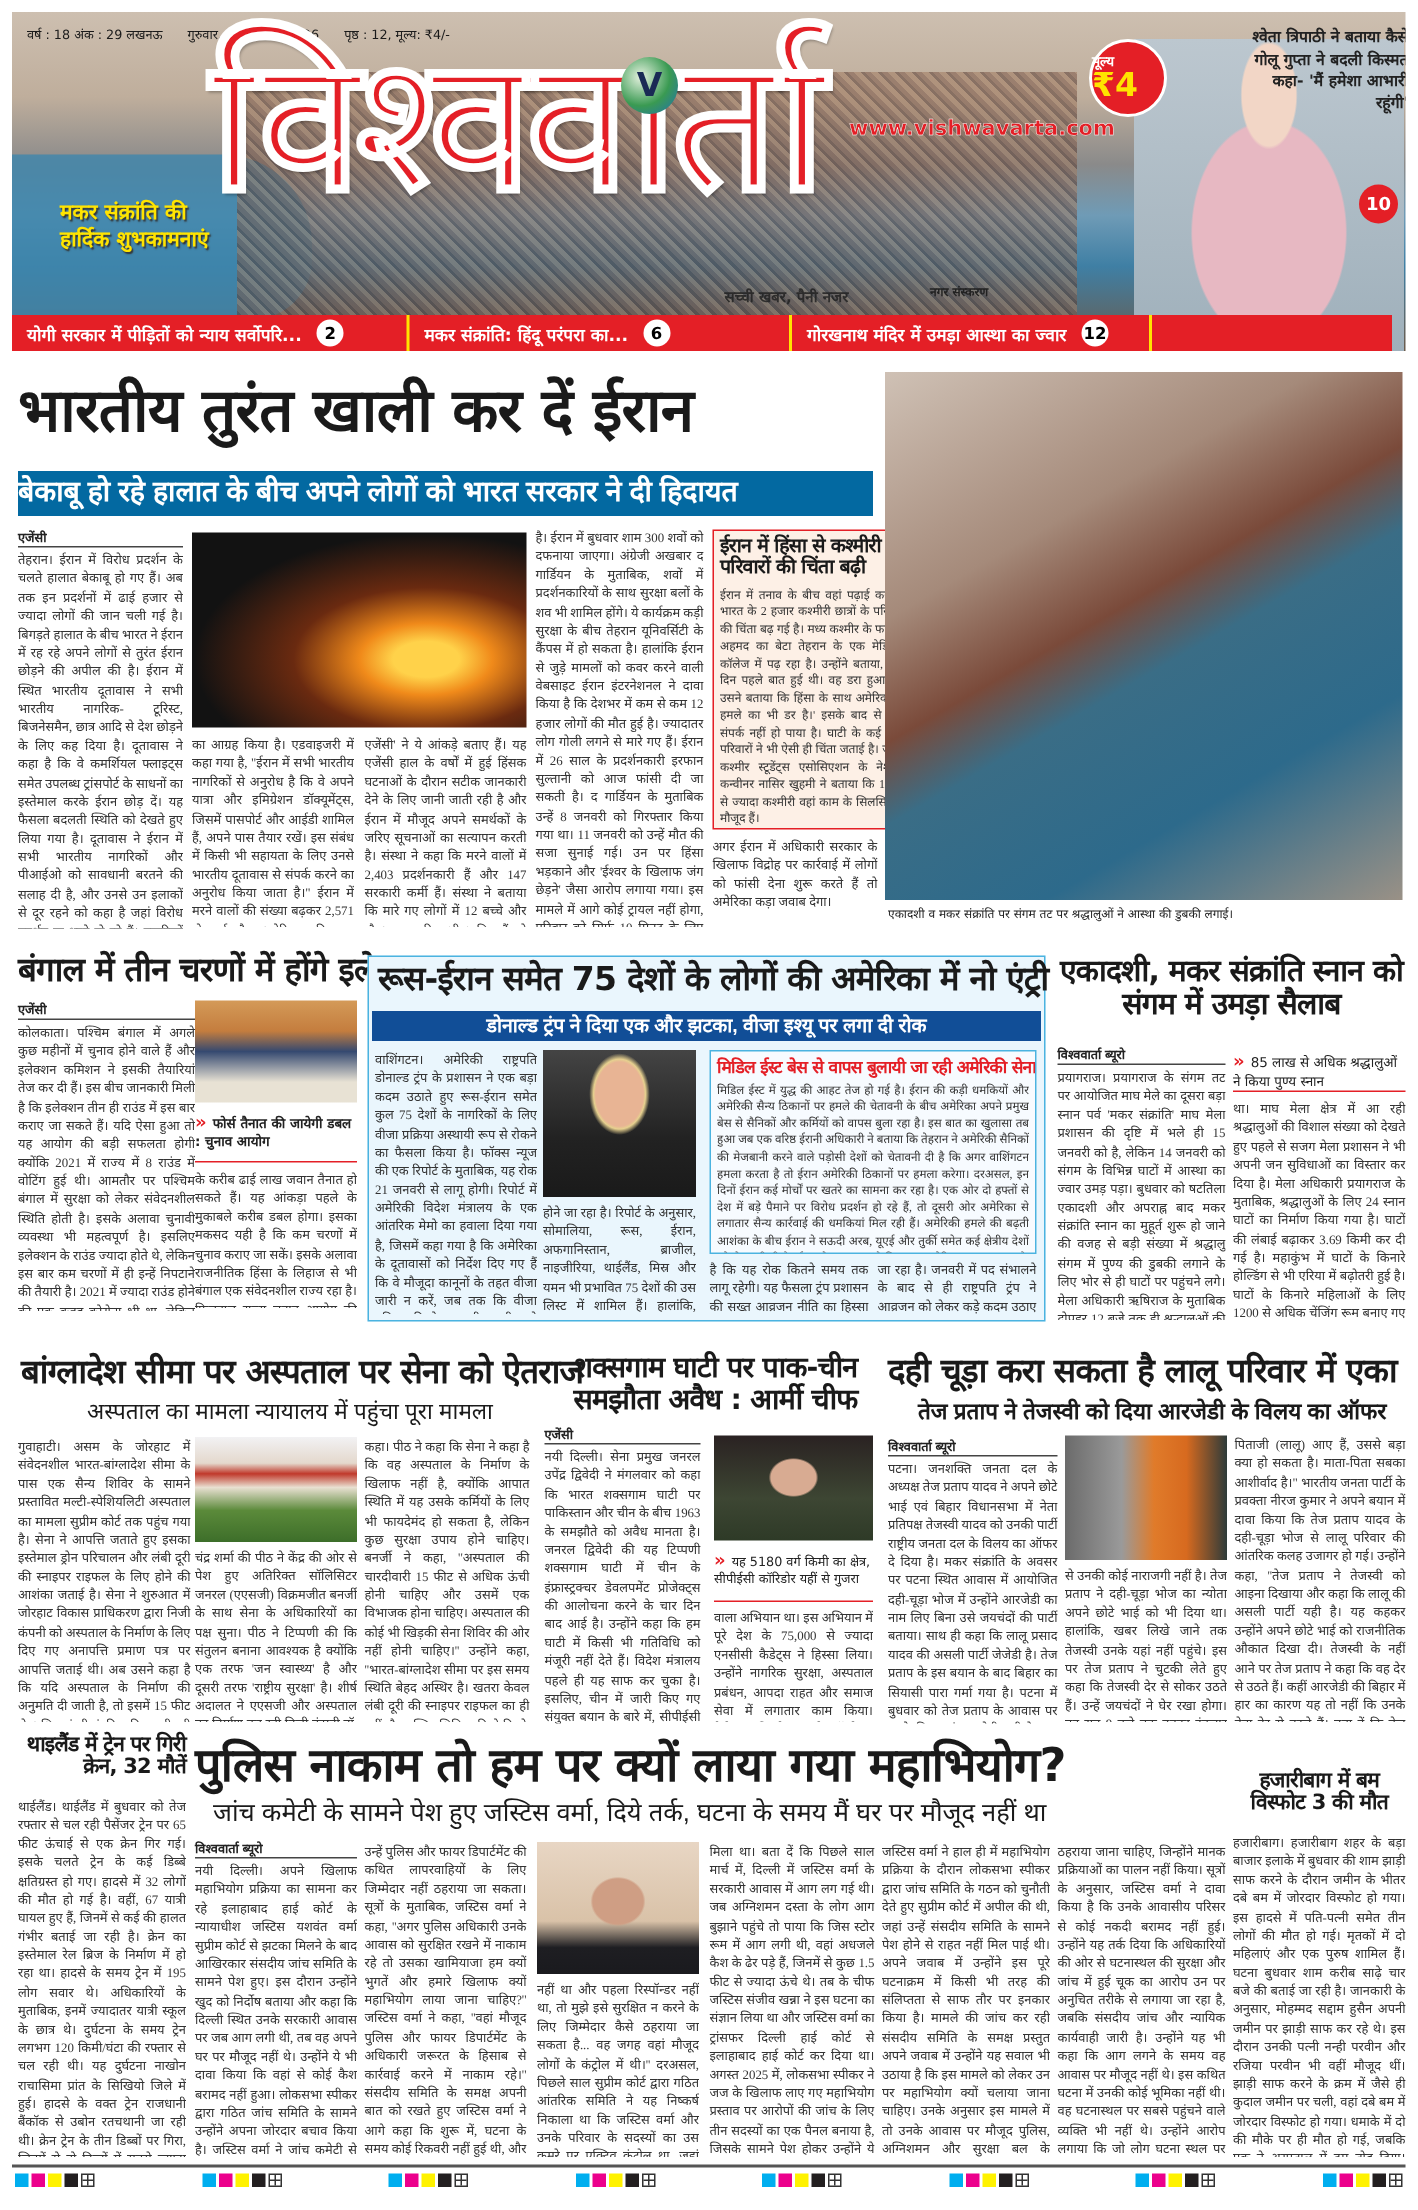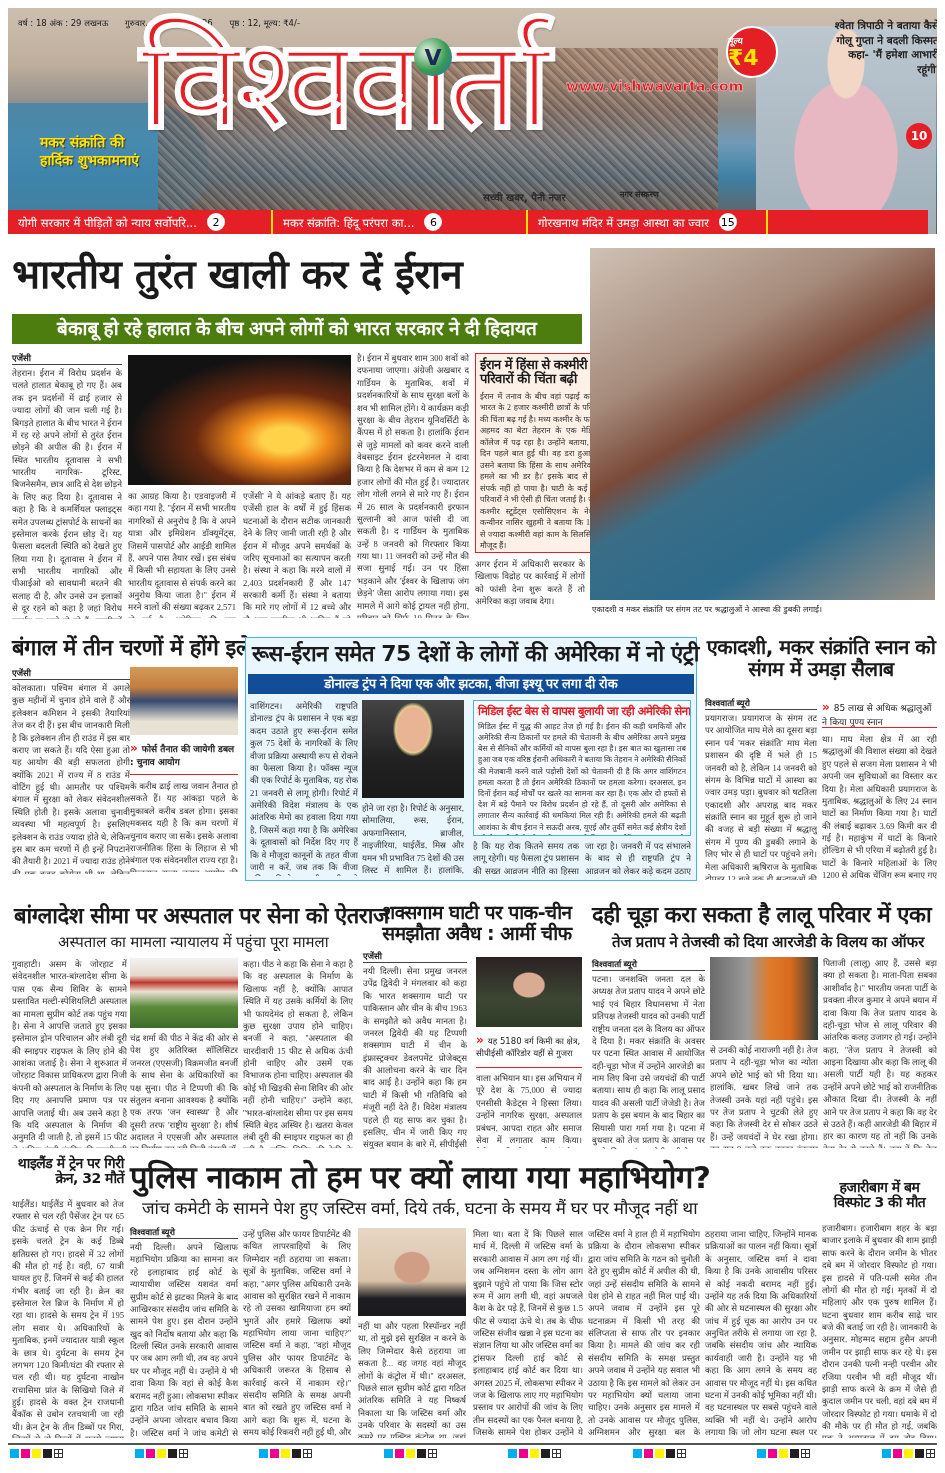--- a/index.html
+++ b/index.html
@@ -18,21 +18,21 @@
 #tagline{left:475px;top:182px;font-size:10px;color:#222;font-weight:bold;opacity:.85}
 #edition{left:612px;top:180px;font-size:8px;color:#222;font-weight:bold}
 #greet{left:32px;top:126px;font-size:14px;font-weight:bold;color:#ffe400;line-height:1.25;text-shadow:1px 1px 1px #333}
 #price-badge{left:718px;top:18px;width:52px;height:52px;border-radius:50%;background:#e41f26;color:#fff;text-align:left;border:2px solid #fff}
 #price-badge .l{font-size:9px;font-weight:bold;margin-top:6px;display:block}
 #price-badge .v{font-size:22px;font-weight:bold;color:#ffe400;line-height:1}
 #actress{left:748px;top:18px;width:180px;height:208px;background:radial-gradient(ellipse at 50% 18%,#f2d6c6 0 14%,transparent 15%),radial-gradient(ellipse at 50% 62%,#e7b8c2 0 40%,transparent 41%),linear-gradient(180deg,#bcc7cf,#9fb0bb)}
 #teaser{left:816px;top:10px;width:115px;text-align:right;font-size:10.5px;line-height:1.4;color:#222;font-weight:bold}
 #teaser-page{left:898px;top:115px;width:26px;height:26px;border-radius:50%;background:#e41f26;color:#fff;font-size:12px;font-weight:bold;display:flex;align-items:center;justify-content:center}
 #ticker{left:8px;top:210px;width:920px;height:24px;background:#e41f26;display:flex;align-items:center}
-.tk{display:flex;align-items:center;height:100%;padding:4px 10px;border-right:2px solid #ffe400;color:#fff;font-weight:normal;font-size:11.5px;white-space:nowrap}
+.tk{display:flex;align-items:center;height:100%;padding:4px 10px;border-right:2px solid #ffe400;color:#fff;font-weight:bold;font-size:11.5px;white-space:nowrap}
 .tk .n{margin-left:10px;width:18px;height:18px;border-radius:50%;background:#fff;color:#000;font-size:11px;display:inline-flex;align-items:center;justify-content:center}
 
 .hl{font-family:"DejaVu Sans",sans-serif;font-weight:bold;color:#1a1a1a;line-height:1.1;letter-spacing:-.5px}
 .sub{font-family:"Liberation Sans",sans-serif;color:#1a1a1a;line-height:1.1}
 .body{font-family:"Liberation Serif",serif;font-size:8.6px;line-height:1.44;color:#333;text-align:justify;overflow:hidden}
 .byline{font-family:"Liberation Sans",sans-serif;font-size:8.5px;font-weight:bold;color:#222;border-bottom:1px solid #444;padding-bottom:1px;margin-bottom:2px;display:block}
 .photo{overflow:hidden}
 .caption{font-size:8px;color:#222}
 .rule{background:#e41f26;height:2px}
 .chev{color:#e41f26;font-weight:bold;font-size:12px;margin-right:4px}
@@ -71,26 +71,26 @@
   <div class="tk" style="width:265px">
       <span>योगी सरकार में पीड़ितों को न्याय सर्वोपरि...</span>
       <span class="n">2</span>
     </div>
   <div class="tk" style="width:255px">
       <span>मकर संक्रांति: हिंदू परंपरा का...</span>
       <span class="n">6</span>
     </div>
   <div class="tk" style="width:240px">
       <span>गोरखनाथ मंदिर में उमड़ा आस्था का ज्वार</span>
-      <span class="n">15</span>
+      <span class="n">12</span>
     </div>
 </div>
 
 <div class="abs hl" style="left:12px;top:252px;font-size:40px;white-space:nowrap">भारतीय तुरंत खाली कर दें ईरान</div>
-<div class="abs sub" style="left:12px;top:314px;width:570px;height:30px;background:#4d7c0f;color:#fff;font-size:19px;font-weight:bold;text-align:center;line-height:30px">बेकाबू हो रहे हालात के बीच अपने लोगों को भारत सरकार ने दी हिदायत</div>
+<div class="abs sub" style="left:12px;top:314px;width:570px;height:30px;background:#0369a1;color:#fff;font-size:19px;font-weight:bold;line-height:30px">बेकाबू हो रहे हालात के बीच अपने लोगों को भारत सरकार ने दी हिदायत</div>
 <div class="abs" style="left:12px;top:352px;width:110px;height:266px">
   <span class="byline">एजेंसी</span>
   <div class="body" style="height:252px">तेहरान। ईरान में विरोध प्रदर्शन के चलते हालात बेकाबू हो गए हैं। अब तक इन प्रदर्शनों में ढाई हजार से ज्यादा लोगों की जान चली गई है। बिगड़ते हालात के बीच भारत ने ईरान में रह रहे अपने लोगों से तुरंत ईरान छोड़ने की अपील की है। ईरान में स्थित भारतीय दूतावास ने सभी भारतीय नागरिक- टूरिस्ट, बिजनेसमैन, छात्र आदि से देश छोड़ने के लिए कह दिया है। दूतावास ने कहा है कि वे कमर्शियल फ्लाइट्स समेत उपलब्ध ट्रांसपोर्ट के साधनों का इस्तेमाल करके ईरान छोड़ दें। यह फैसला बदलती स्थिति को देखते हुए लिया गया है। दूतावास ने ईरान में सभी भारतीय नागरिकों और पीआईओ को सावधानी बरतने की सलाह दी है, और उनसे उन इलाकों से दूर रहने को कहा है जहां विरोध प्रदर्शन या धरने हो रहे हैं। नागरिकों से आग्रह किया गया है कि वे ईरान में भारतीय दूतावास के संपर्क में रहें और किसी भी नई जानकारी के लिए स्थानीय मीडिया रिपोर्ट पर नजर रखें। दूतावास ने भारतीय नागरिकों से अपने इमिग्रेशन डॉक्यूमेंट्स तैयार रखने</div>
 </div>
 <div class="abs photo" style="left:128px;top:355px;width:223px;height:130px;background:radial-gradient(ellipse at 70% 65%,#ffd24a 0 10%,#f08a1a 20%,#6a2a10 40%,#121212 70%)"></div>
 <div class="abs body" style="left:128px;top:490px;width:108px;height:128px">का आग्रह किया है। एडवाइजरी में कहा गया है, "ईरान में सभी भारतीय नागरिकों से अनुरोध है कि वे अपने यात्रा और इमिग्रेशन डॉक्यूमेंट्स, जिसमें पासपोर्ट और आईडी शामिल हैं, अपने पास तैयार रखें। इस संबंध में किसी भी सहायता के लिए उनसे भारतीय दूतावास से संपर्क करने का अनुरोध किया जाता है।" ईरान में मरने वालों की संख्या बढ़कर 2,571 हो गई है। अमेरिका की एक मानवाधिकार संस्था ने बुधवार को यह जानकारी दी। अमेरिका की मानवाधिकार संस्था 'ह्यूमन राइट्स एक्टिविस्ट न्यूज</div>
 <div class="abs body" style="left:243px;top:490px;width:108px;height:128px">एजेंसी' ने ये आंकड़े बताए हैं। यह एजेंसी हाल के वर्षों में हुई हिंसक घटनाओं के दौरान सटीक जानकारी देने के लिए जानी जाती रही है और ईरान में मौजूद अपने समर्थकों के जरिए सूचनाओं का सत्यापन करती है। संस्था ने कहा कि मरने वालों में 2,403 प्रदर्शनकारी हैं और 147 सरकारी कर्मी हैं। संस्था ने बताया कि मारे गए लोगों में 12 बच्चे और नौ आम नागरिक भी शामिल हैं जो प्रदर्शनों में शामिल नहीं थे। संस्था ने बताया कि 18,000 से अधिक लोगों को हिरासत में लिया गया</div>
 <div class="abs body" style="left:357px;top:352px;width:112px;height:266px">है। ईरान में बुधवार शाम 300 शवों को दफनाया जाएगा। अंग्रेजी अखबार द गार्डियन के मुताबिक, शवों में प्रदर्शनकारियों के साथ सुरक्षा बलों के शव भी शामिल होंगे। ये कार्यक्रम कड़ी सुरक्षा के बीच तेहरान यूनिवर्सिटी के कैंपस में हो सकता है। हालांकि ईरान से जुड़े मामलों को कवर करने वाली वेबसाइट ईरान इंटरनेशनल ने दावा किया है कि देशभर में कम से कम 12 हजार लोगों की मौत हुई है। ज्यादातर लोग गोली लगने से मारे गए हैं। ईरान में 26 साल के प्रदर्शनकारी इरफान सुल्तानी को आज फांसी दी जा सकती है। द गार्डियन के मुताबिक उन्हें 8 जनवरी को गिरफ्तार किया गया था। 11 जनवरी को उन्हें मौत की सजा सुनाई गई। उन पर हिंसा भड़काने और 'ईश्वर के खिलाफ जंग छेड़ने' जैसा आरोप लगाया गया। इस मामले में आगे कोई ट्रायल नहीं होगा, परिवार को सिर्फ 10 मिनट के लिए आखिरी मुलाकात का मौका मिलेगा। ईरान में हिंसक विरोध प्रदर्शन का आज 18वां दिन है। अमेरिकी राष्ट्रपति डोनाल्ड ट्रम्प ने मंगलवार को कहा कि</div>
 <div class="abs" style="left:475px;top:353px;width:134px;height:200px;background:#fdf0e6;border:1px solid #e41f26;padding:4px;overflow:hidden">
   <div class="hl" style="font-size:13px;margin-bottom:4px">ईरान में हिंसा से कश्मीरी परिवारों की चिंता बढ़ी</div>

